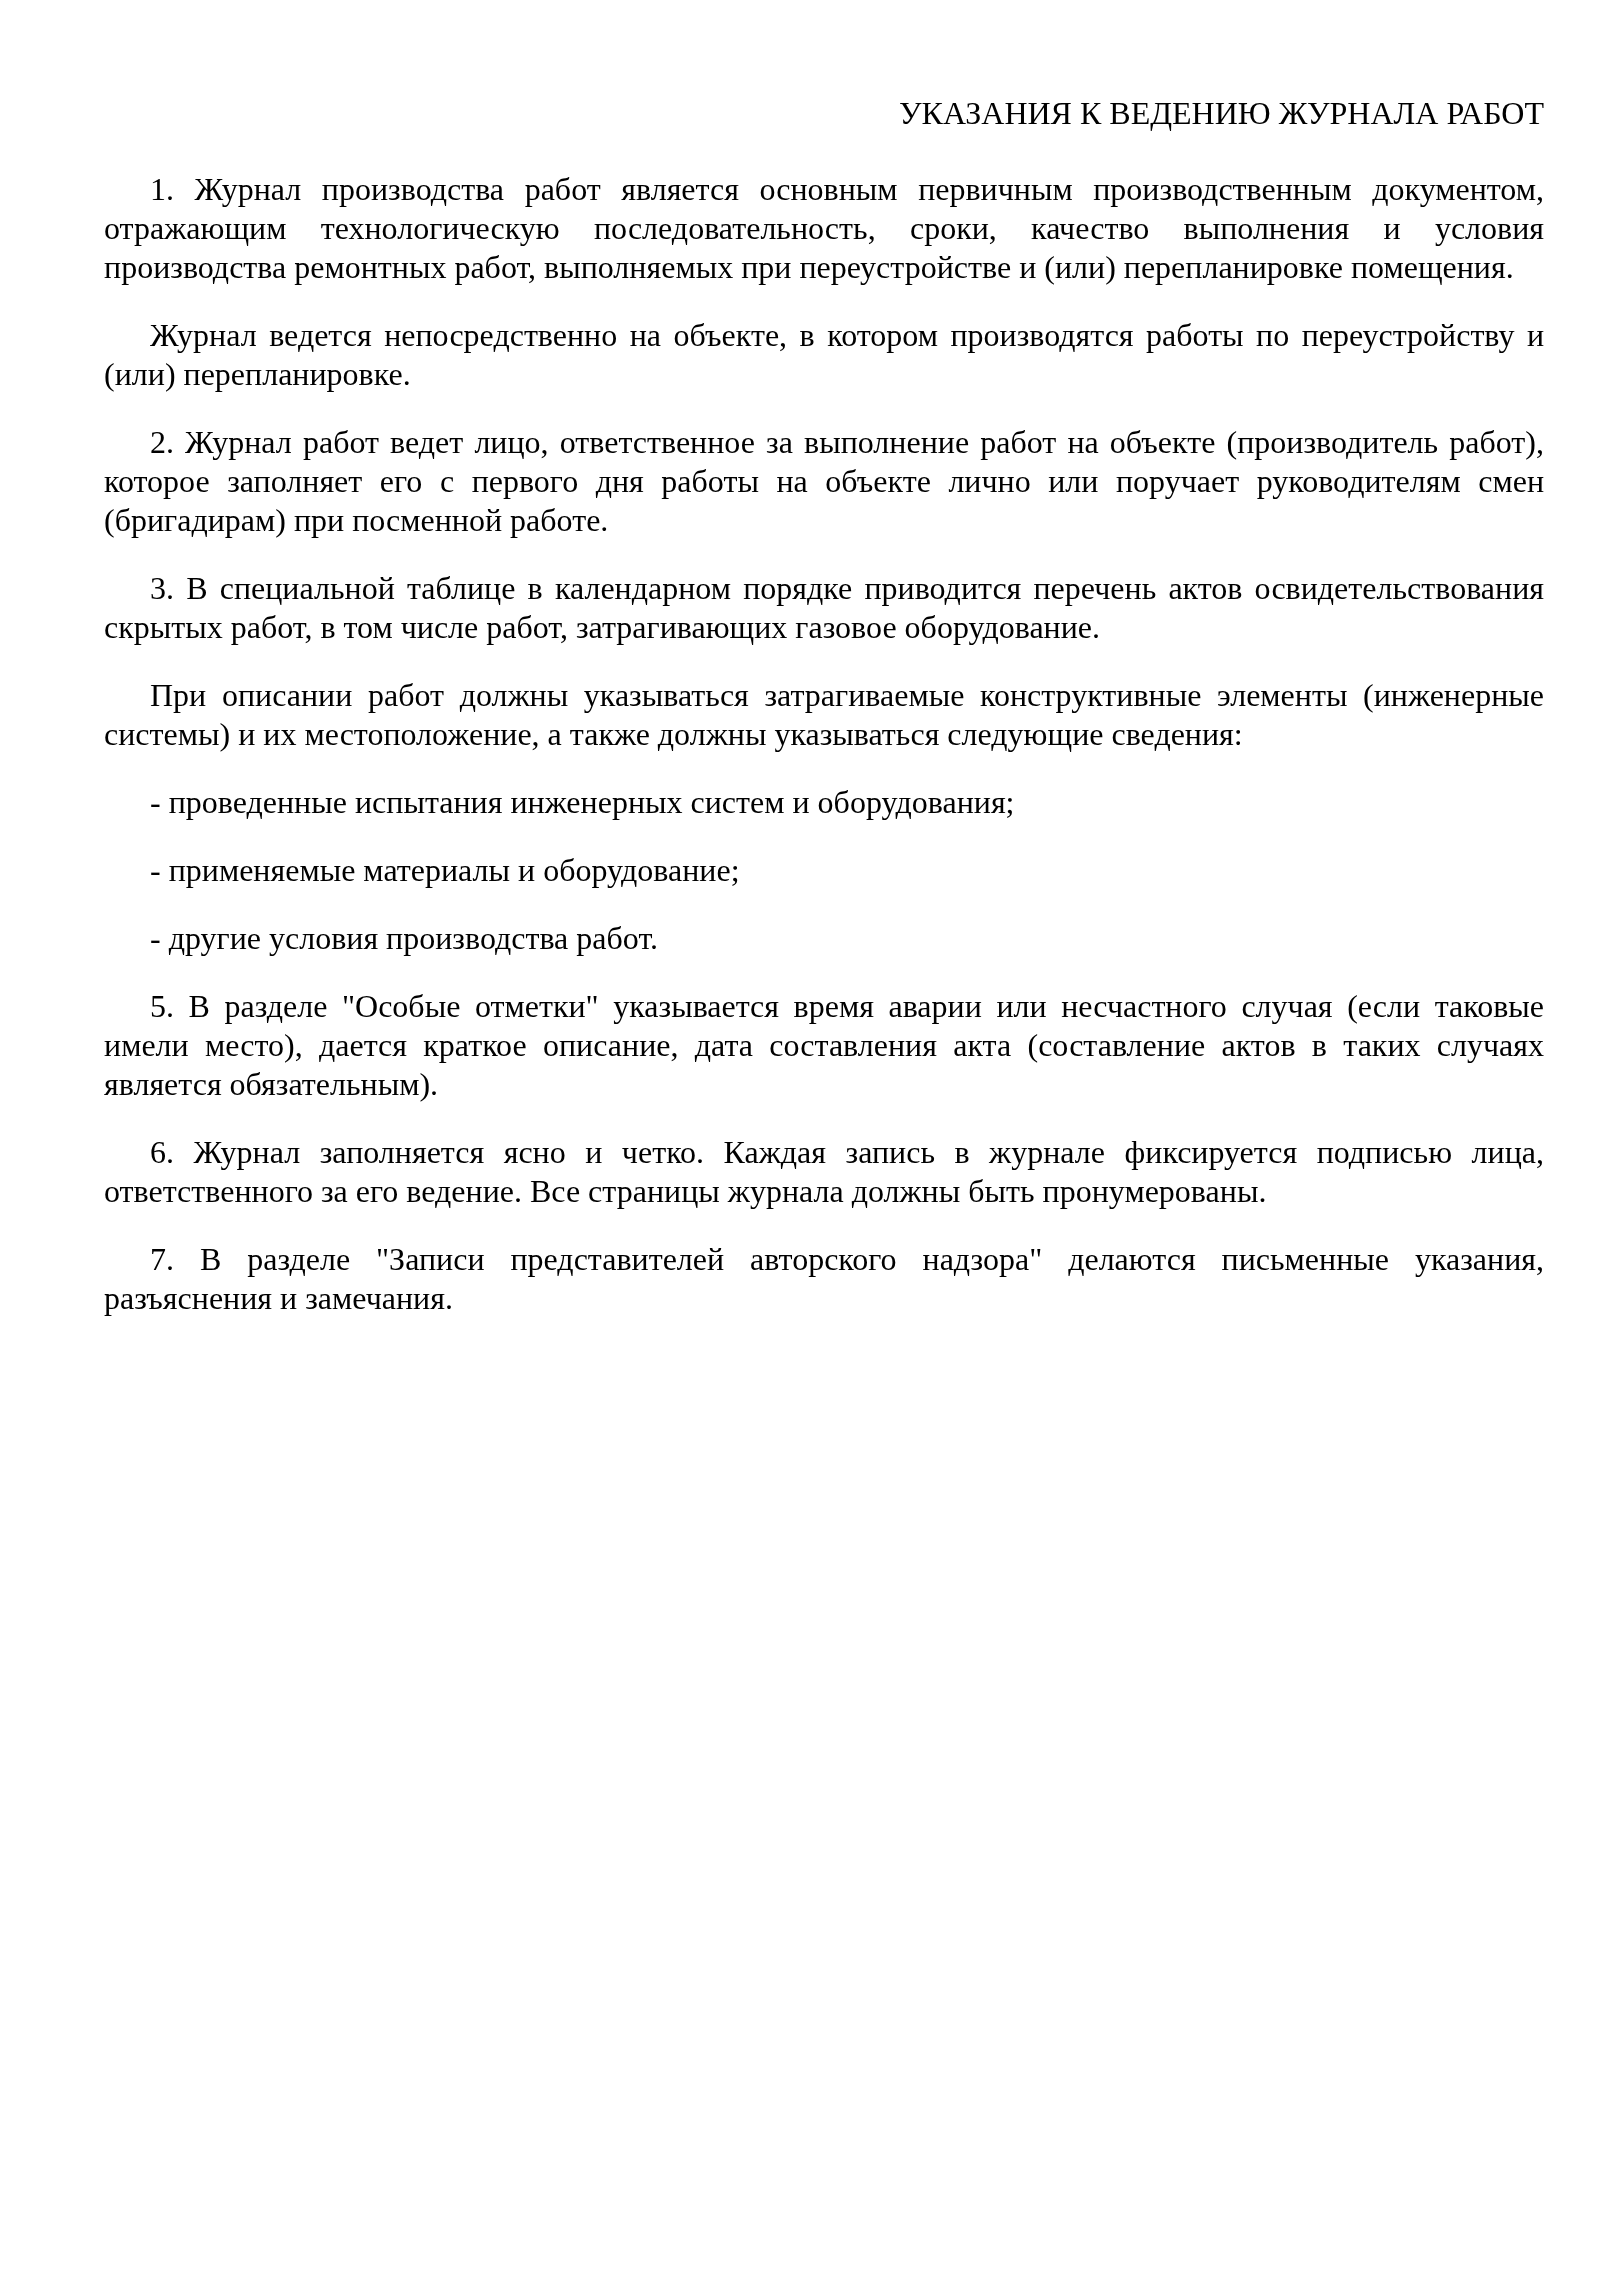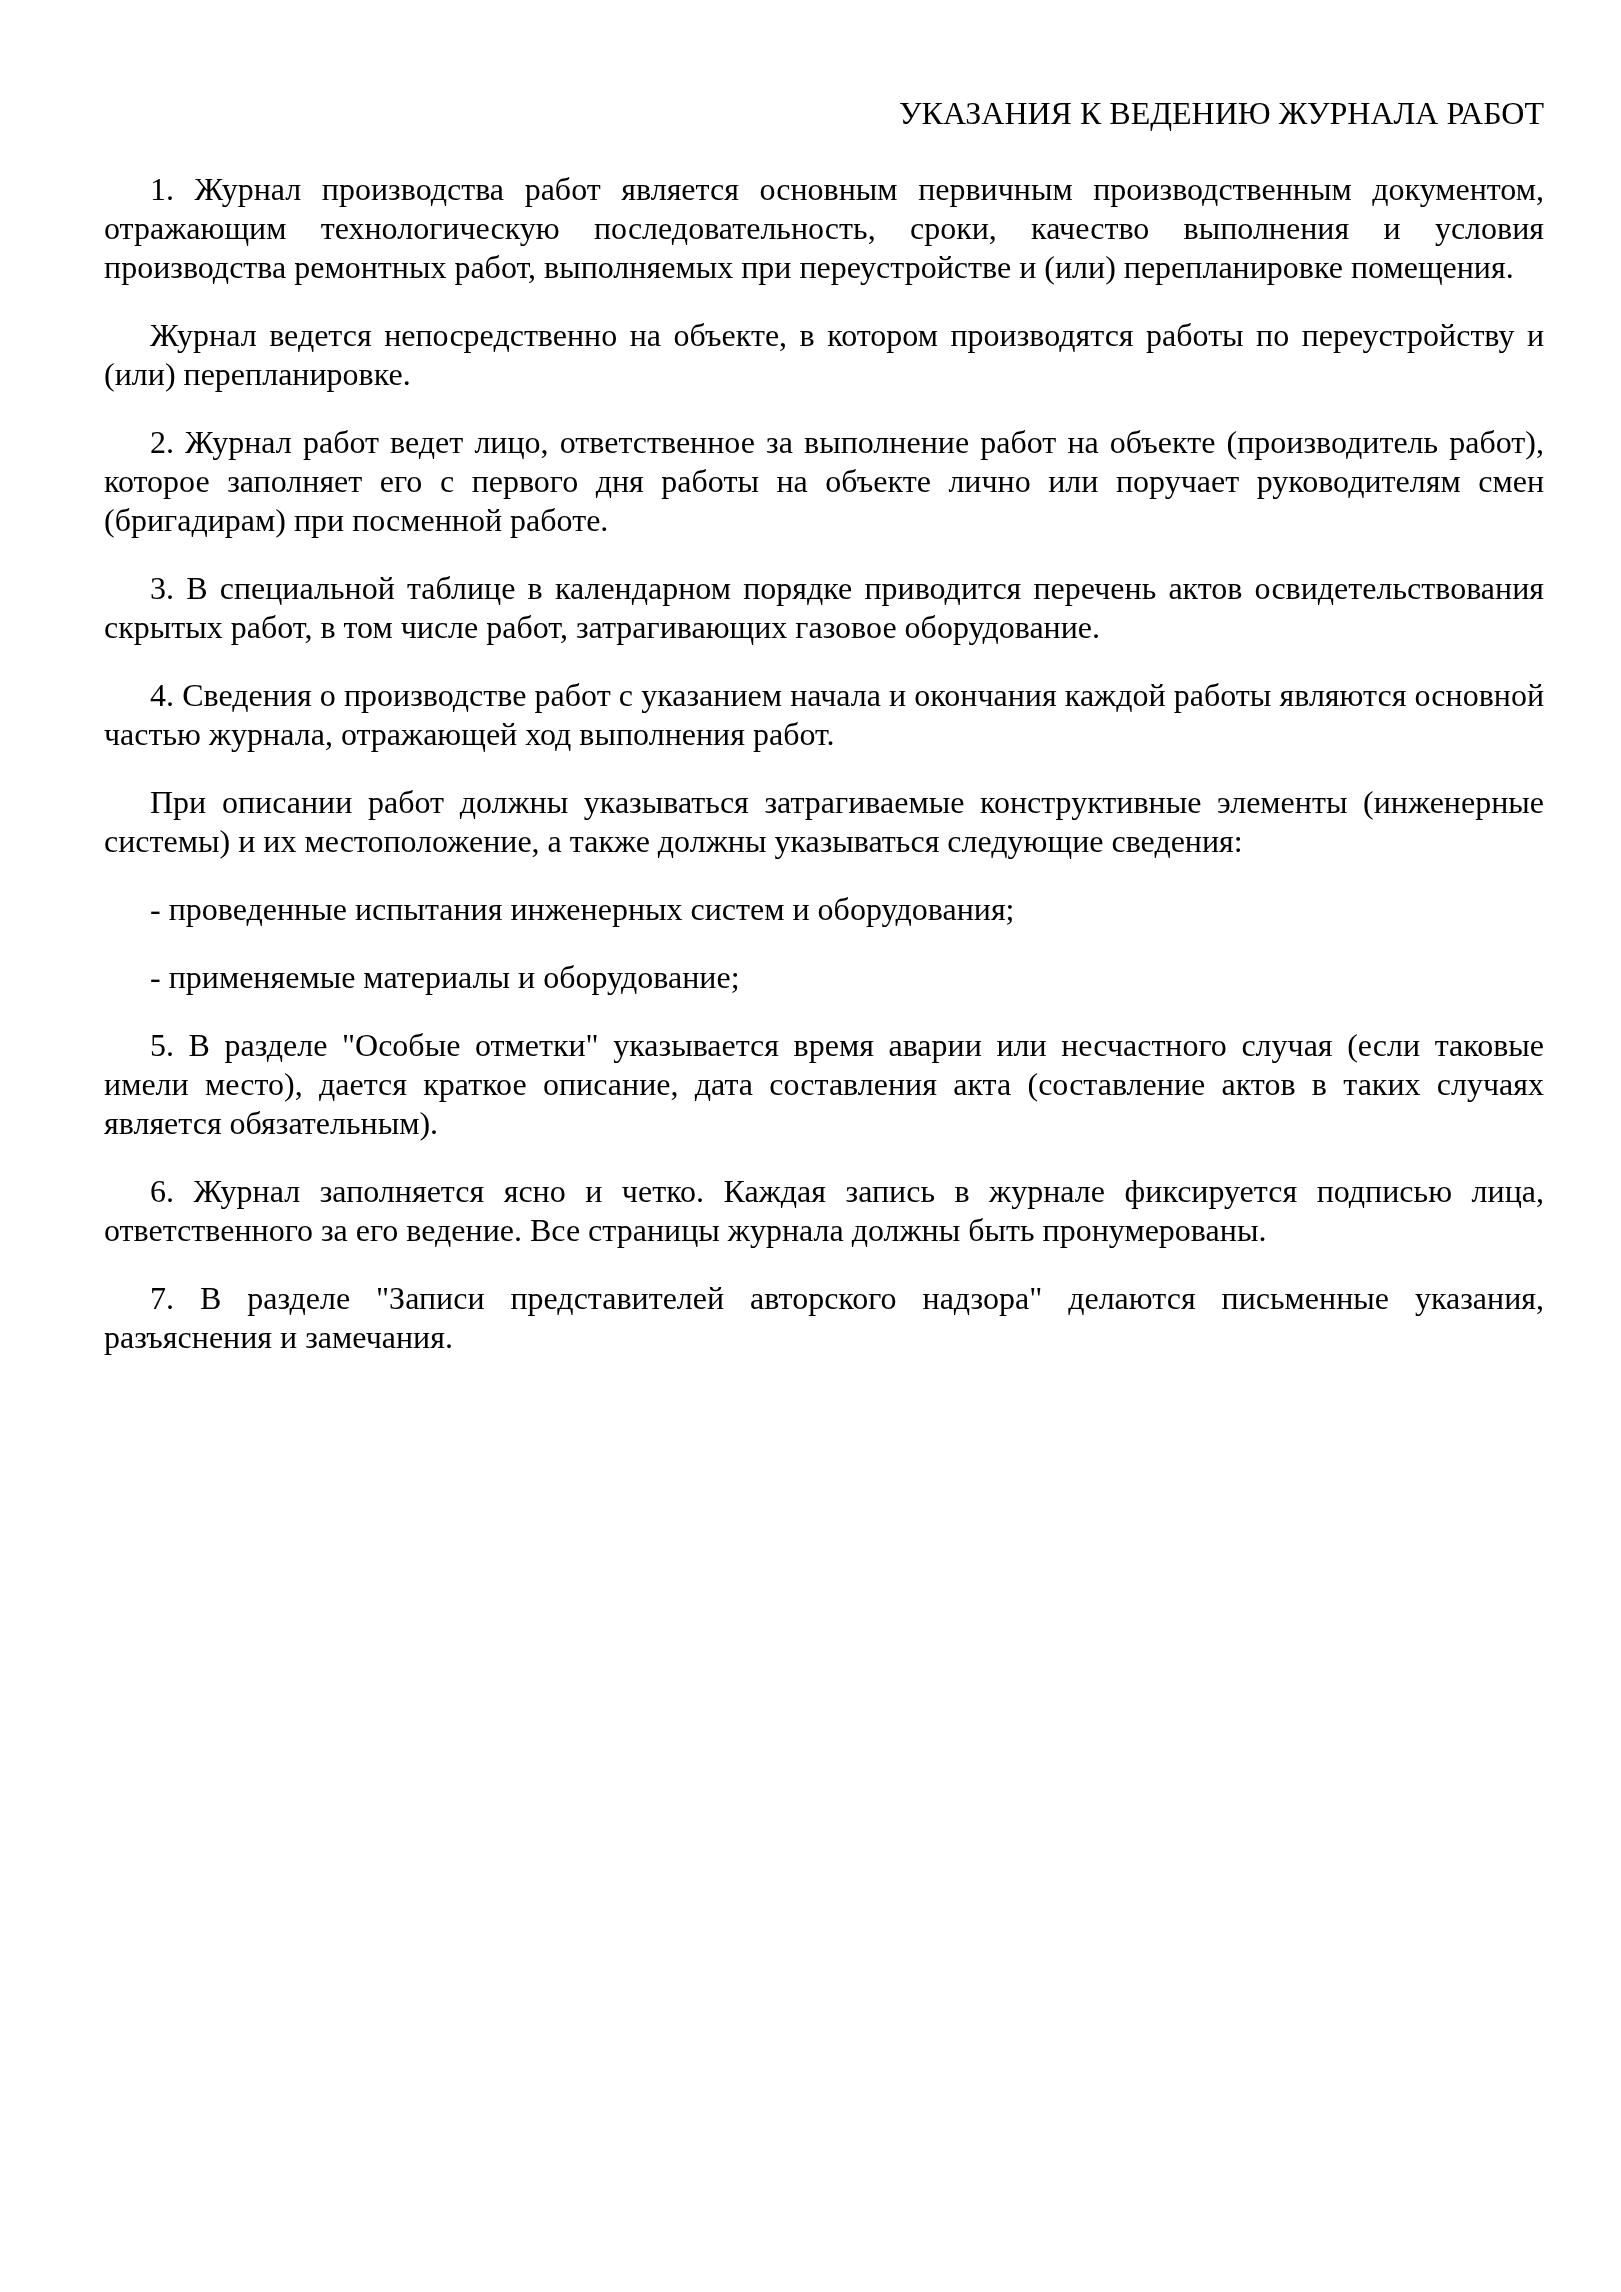--- a/index.html
+++ b/index.html
@@ -36,21 +36,21 @@
 </head>
 <body>
 
 <div class="page">
   <h1 class="doc-title">УКАЗАНИЯ К ВЕДЕНИЮ ЖУРНАЛА РАБОТ</h1>
 
   <p class="para">1. Журнал производства работ является основным первичным производственным документом, отражающим технологическую последовательность, сроки, качество выполнения и условия производства ремонтных работ, выполняемых при переустройстве и (или) перепланировке помещения.</p>
   <p class="para">Журнал ведется непосредственно на объекте, в котором производятся работы по переустройству и (или) перепланировке.</p>
   <p class="para">2. Журнал работ ведет лицо, ответственное за выполнение работ на объекте (производитель работ), которое заполняет его с первого дня работы на объекте лично или поручает руководителям смен (бригадирам) при посменной работе.</p>
   <p class="para">3. В специальной таблице в календарном порядке приводится перечень актов освидетельствования скрытых работ, в том числе работ, затрагивающих газовое оборудование.</p>
-  <p class="para">4. Сведения о производстве работ с указанием начала и окончания каждой работы являются основной частью журнала, отражающей ход выполнения работ.</p>
   <p class="para">При описании работ должны указываться затрагиваемые конструктивные элементы (инженерные системы) и их местоположение, а также должны указываться следующие сведения:</p>
   <p class="para">- проведенные испытания инженерных систем и оборудования;</p>
   <p class="para">- применяемые материалы и оборудование;</p>
+  <p class="para">- другие условия производства работ.</p>
   <p class="para">5. В разделе "Особые отметки" указывается время аварии или несчастного случая (если таковые имели место), дается краткое описание, дата составления акта (составление актов в таких случаях является обязательным).</p>
   <p class="para">6. Журнал заполняется ясно и четко. Каждая запись в журнале фиксируется подписью лица, ответственного за его ведение. Все страницы журнала должны быть пронумерованы.</p>
   <p class="para">7. В разделе "Записи представителей авторского надзора" делаются письменные указания, разъяснения и замечания.</p>
 </div>
 
 
 </body></html>

